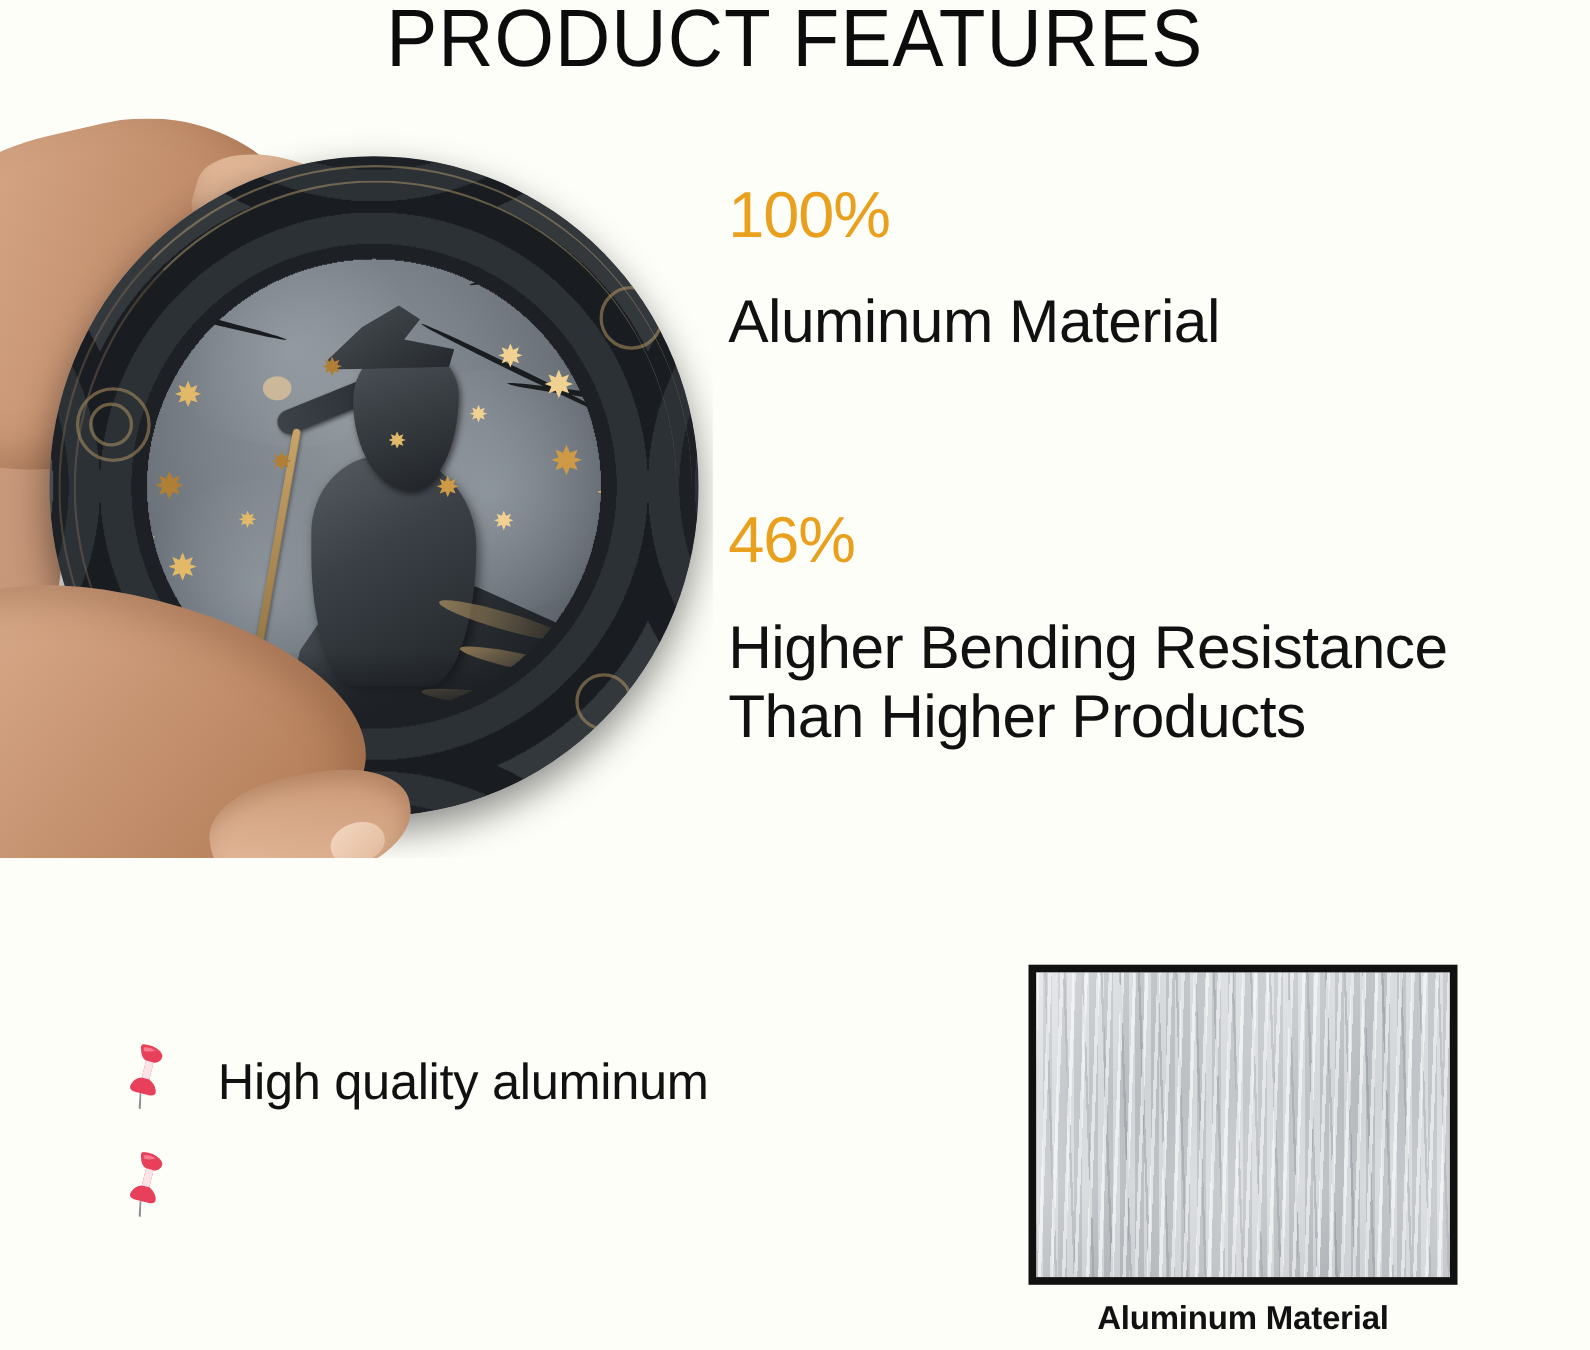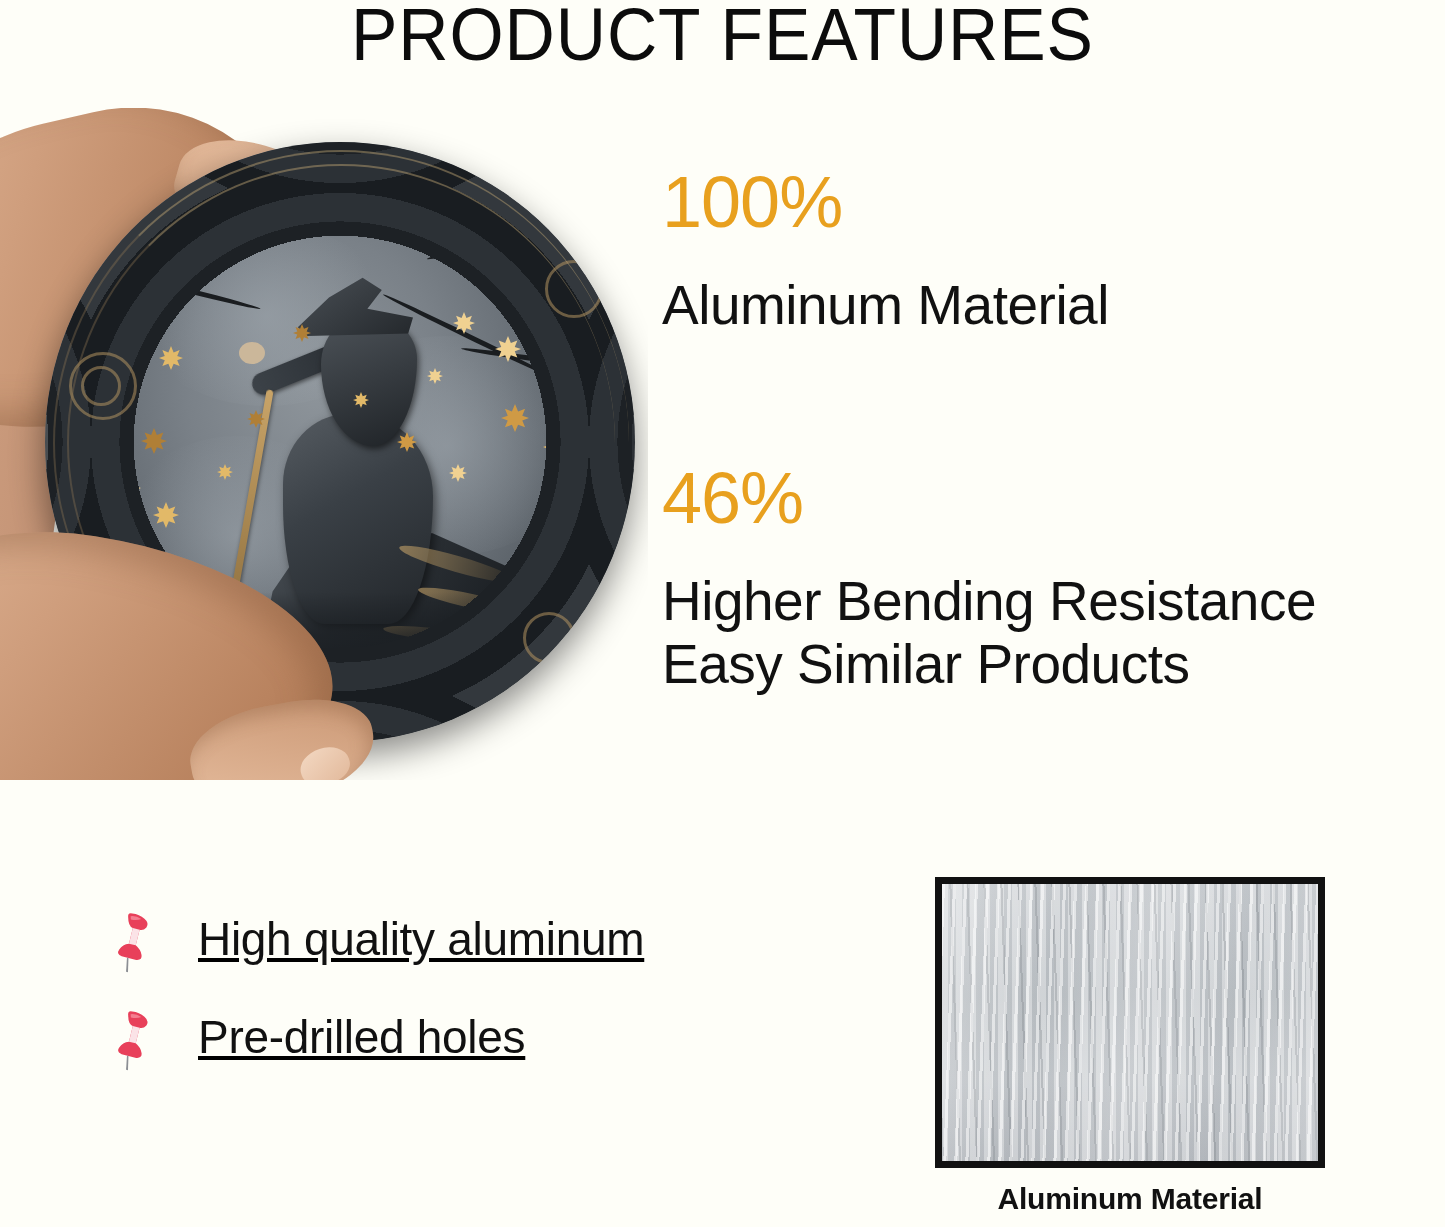--- a/index.html
+++ b/index.html
@@ -251,21 +251,21 @@
     bottom: 0;
     left: 0;
     width: 100%;
     height: 96px;
     background: linear-gradient(0deg,#191d21 0%, rgba(25,29,33,.75) 55%, rgba(25,29,33,0) 100%);
   }
 
   
   .stat-block { position: absolute; left: 662px; }
   .stat-value {
-    font-size: 72px;
+    font-size: 59px;
     font-weight: 400;
     color: #e8a01e;
     line-height: 1;
     letter-spacing: -1px;
   }
   .stat-label {
     font-size: 55px;
     font-weight: 400;
     color: #111111;
     line-height: 1.14;
@@ -278,23 +278,22 @@
   #stat-2 .stat-label { margin-top: 36px; }
 
   
   .bullets {
     position: absolute;
     left: 112px;
     top: 912px;
   }
   .bullet-row {
     display: flex;
-    align-items: flex-start;
+    align-items: flex-end;
     height: 98px;
-    text-decoration: underline;
   }
   .pin-icon {
     width: 46px;
     height: 62px;
     flex: 0 0 46px;
     margin-right: 40px;
     position: relative;
   }
   .bullet-text {
     font-size: 46px;
@@ -445,21 +444,21 @@
 
 <div class="stat-block" id="stat-1">
   <div class="stat-value">100%</div>
   <div class="stat-label">Aluminum Material</div>
 </div>
 
 <div class="stat-block" id="stat-2">
   <div class="stat-value">46%</div>
   <div class="stat-label">
     <div>Higher Bending Resistance</div>
-    <div>Easy Similar Products</div>
+    <div>Than Higher Products</div>
   </div>
 </div>
 
 <div class="bullets">
 
   <div class="bullet-row">
     <span class="pin-icon">
       <svg viewBox="0 0 46 62" width="46" height="62">
         <g transform="rotate(14 23 28)">
           <path d="M11 8 Q9 3 14 3 Q21 2 27 5 Q33 8 31 13 Q29 17 25 17 L25 33 Q31 36 33 41 Q35 46 29 47 L14 47 Q8 46 10 41 Q12 35 18 33 L18 17 Q13 16 11 8 Z" fill="#E8405A"></path>
@@ -476,21 +475,20 @@
     <span class="pin-icon">
       <svg viewBox="0 0 46 62" width="46" height="62">
         <g transform="rotate(14 23 28)">
           <path d="M11 8 Q9 3 14 3 Q21 2 27 5 Q33 8 31 13 Q29 17 25 17 L25 33 Q31 36 33 41 Q35 46 29 47 L14 47 Q8 46 10 41 Q12 35 18 33 L18 17 Q13 16 11 8 Z" fill="#E8405A"></path>
           <path d="M18 17 L25 17 L25 33 L18 33 Z" fill="#FBE3E7"></path>
           <path d="M13 6 Q18 4 24 6 Q20 9 14 9 Z" fill="#F47E90"></path>
           <path d="M21 47 L24 61 L22 61 L19.5 47 Z" fill="#8C8F94"></path>
         </g>
       </svg>
     </span>
-    <span class="bullet-text">Pre-drilled holes</span>
   </div>
 
 
 </div>
 
 <div class="swatch-wrap">
   <div class="swatch-frame">
     <div class="swatch-sheen"></div>
   </div>
   <div class="swatch-caption">Aluminum Material</div>

